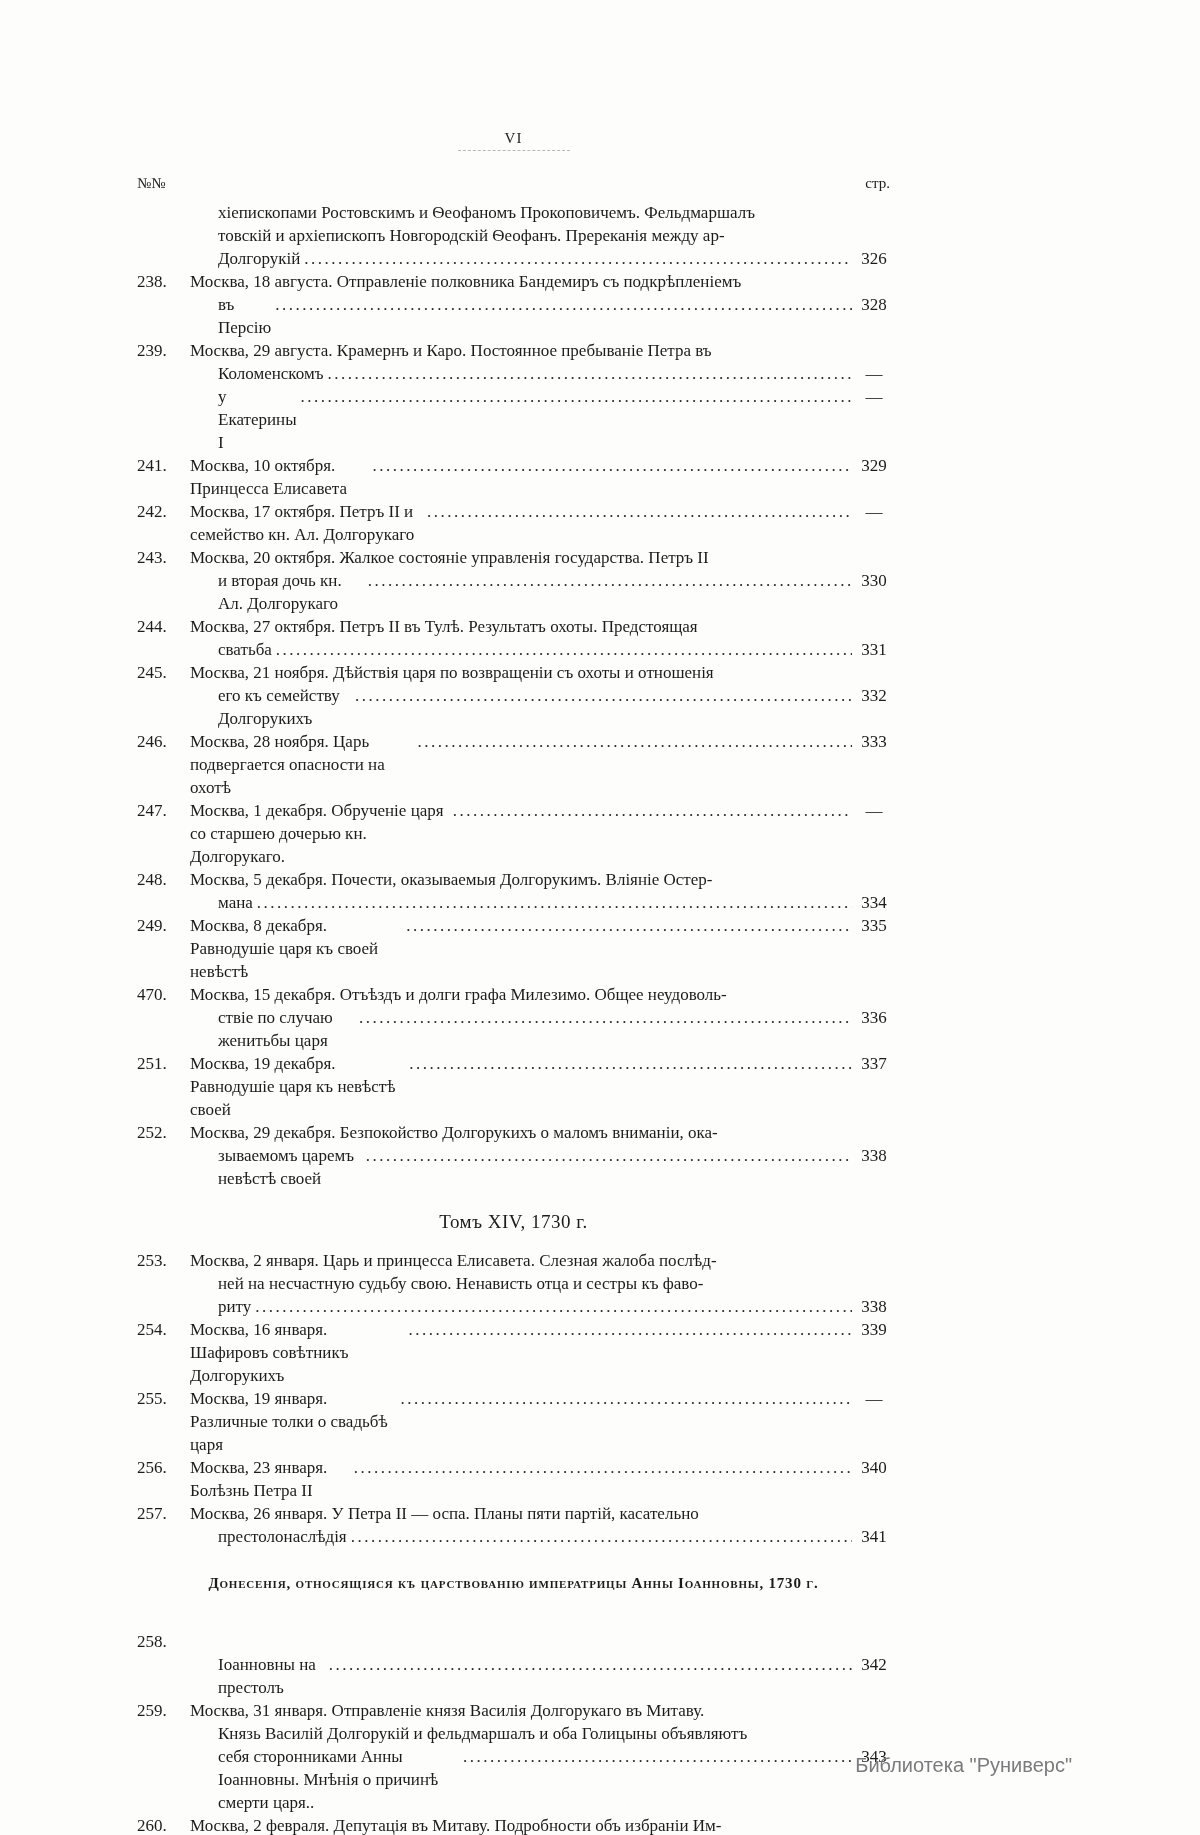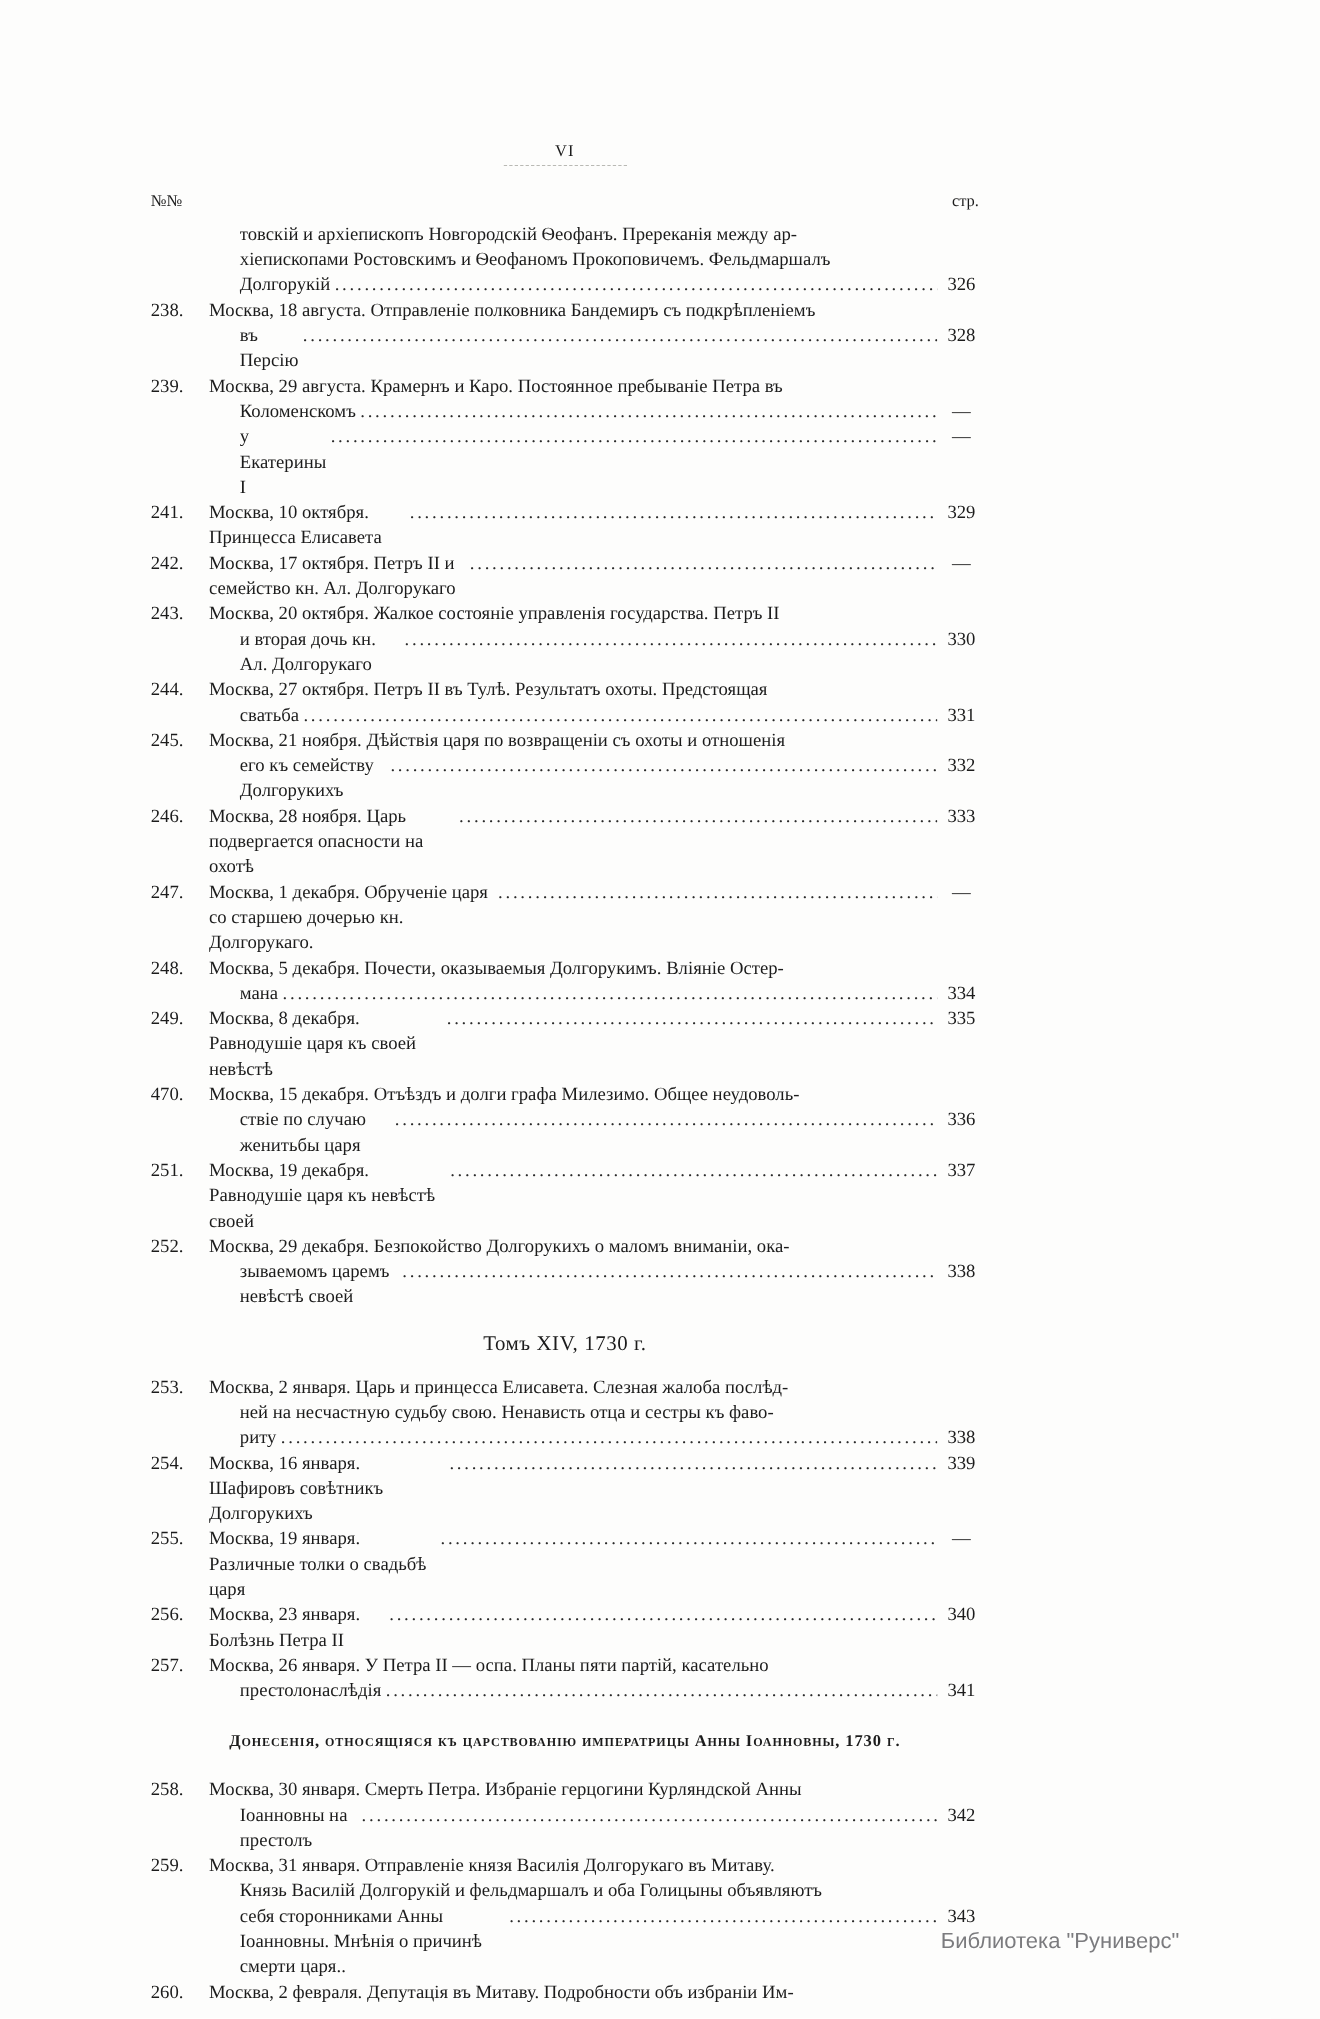--- a/index.html
+++ b/index.html
@@ -79,21 +79,21 @@
   .heading { text-align: center; }
   .heading.volume {
     font-size: 19px;
     margin: 20px 0 16px 0;
     letter-spacing: 0.5px;
   }
   .heading.section {
     font-size: 15px;
     font-variant: small-caps;
     letter-spacing: 0.8px;
-    margin: 24px 0 20px 0;
+    margin: 24px 0 35px 0;
     font-weight: bold;
   }
   .watermark {
     position: absolute;
     right: 128px;
     bottom: 58px;
     font-family: "Liberation Sans", "DejaVu Sans", sans-serif;
     font-size: 20px;
     color: var(--watermark, #7b7b7e);
   }
@@ -105,24 +105,24 @@
   <div class="content">
     <div class="folio">VI</div>
     <div class="folio-rule"></div>
     <div class="colheads">
       <span>№№</span>
       <span>стр.</span>
     </div>
     <div class="toc">
         <div class="entry">
           <div class="line cont">
+            <span class="text">хіепископами Ростовскимъ и Ѳеофаномъ Прокоповичемъ. Фельдмаршалъ</span>
+          </div>
+          <div class="line cont">
             <span class="text">товскій и архіепископъ Новгородскій Ѳеофанъ. Пререканія между ар-</span>
-          </div>
-          <div class="line cont">
-            <span class="text">хіепископами Ростовскимъ и Ѳеофаномъ Прокоповичемъ. Фельдмаршалъ</span>
           </div>
           <div class="line cont">
             <span class="text">Долгорукій</span>
             <span class="leader"></span>
             <span class="pagenum">326</span>
           </div>
         </div>
         <div class="entry">
           <div class="line first">
             <span class="num">238.</span>
@@ -313,21 +313,20 @@
           <div class="line cont">
             <span class="text">престолонаслѣдія</span>
             <span class="leader"></span>
             <span class="pagenum">341</span>
           </div>
         </div>
         <div class="heading section">Донесенія, относящіяся къ царствованію императрицы Анны Іоанновны, 1730 г.</div>
         <div class="entry">
           <div class="line first">
             <span class="num">258.</span>
-            <span class="text">Москва, 30 января. Смерть Петра. Избраніе герцогини Курляндской Анны</span>
           </div>
           <div class="line cont">
             <span class="text">Іоанновны на престолъ</span>
             <span class="leader"></span>
             <span class="pagenum">342</span>
           </div>
         </div>
         <div class="entry">
           <div class="line first">
             <span class="num">259.</span>

